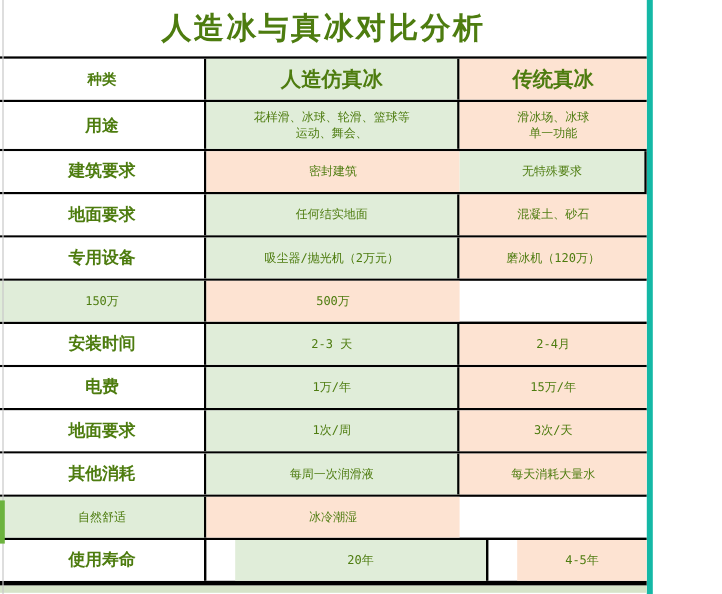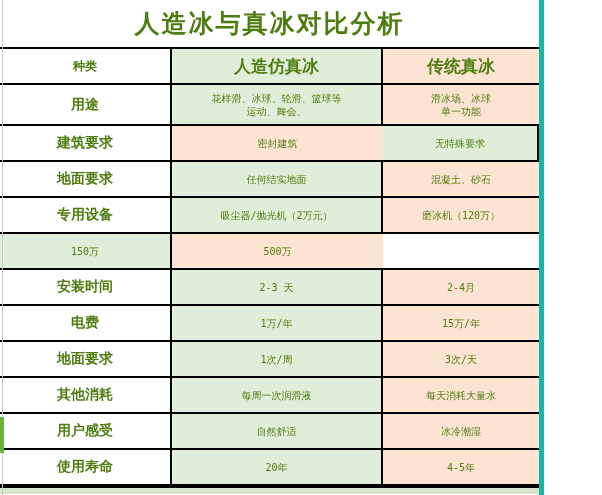--- a/index.html
+++ b/index.html
@@ -52,21 +52,21 @@
     font-family: "Liberation Sans", sans-serif;
   }
   .trow {
     box-sizing: border-box;
     display: grid;
     grid-template-columns: 172px 211px 1fr;
     border-bottom: 2px solid #000000;
     height: 36px;
   }
   .trow.tall { height: 41px; }
-  .trow.last { border-bottom: 4px solid #000000; height: 38px; }
+  .trow.last { border-bottom: 4px solid #000000; height: 38px; gap: 24px; }
   .cell {
     box-sizing: border-box;
     display: flex;
     align-items: center;
     justify-content: center;
     text-align: center;
     white-space: pre-line;
     overflow: hidden;
   }
   .c1 {
@@ -166,21 +166,20 @@
     <div class="cell c3">3次/天</div>
   </div>
 
   <div class="trow data-row">
     <div class="cell c1">其他消耗</div>
     <div class="cell c2">每周一次润滑液</div>
     <div class="cell c3">每天消耗大量水</div>
   </div>
 
   <div class="trow data-row">
-    <div class="cell c1">用户感受</div>
     <div class="cell c2">自然舒适</div>
     <div class="cell c3">冰冷潮湿</div>
   </div>
 
   <div class="trow data-row last">
     <div class="cell c1">使用寿命</div>
     <div class="cell c2">20年</div>
     <div class="cell c3">4-5年</div>
   </div>
 

